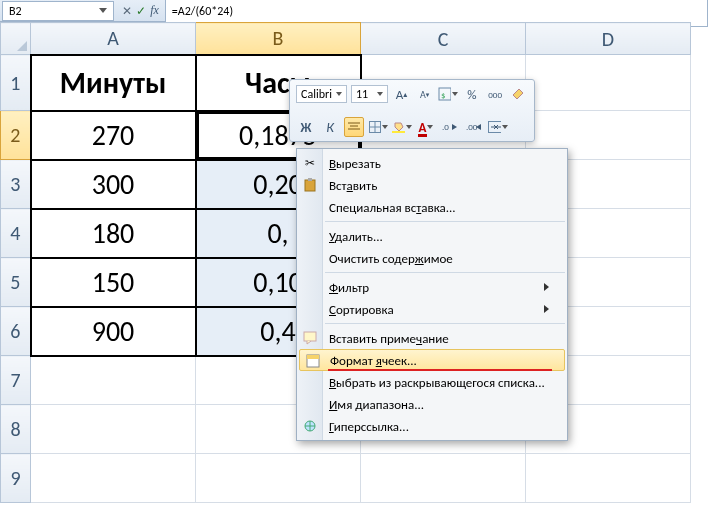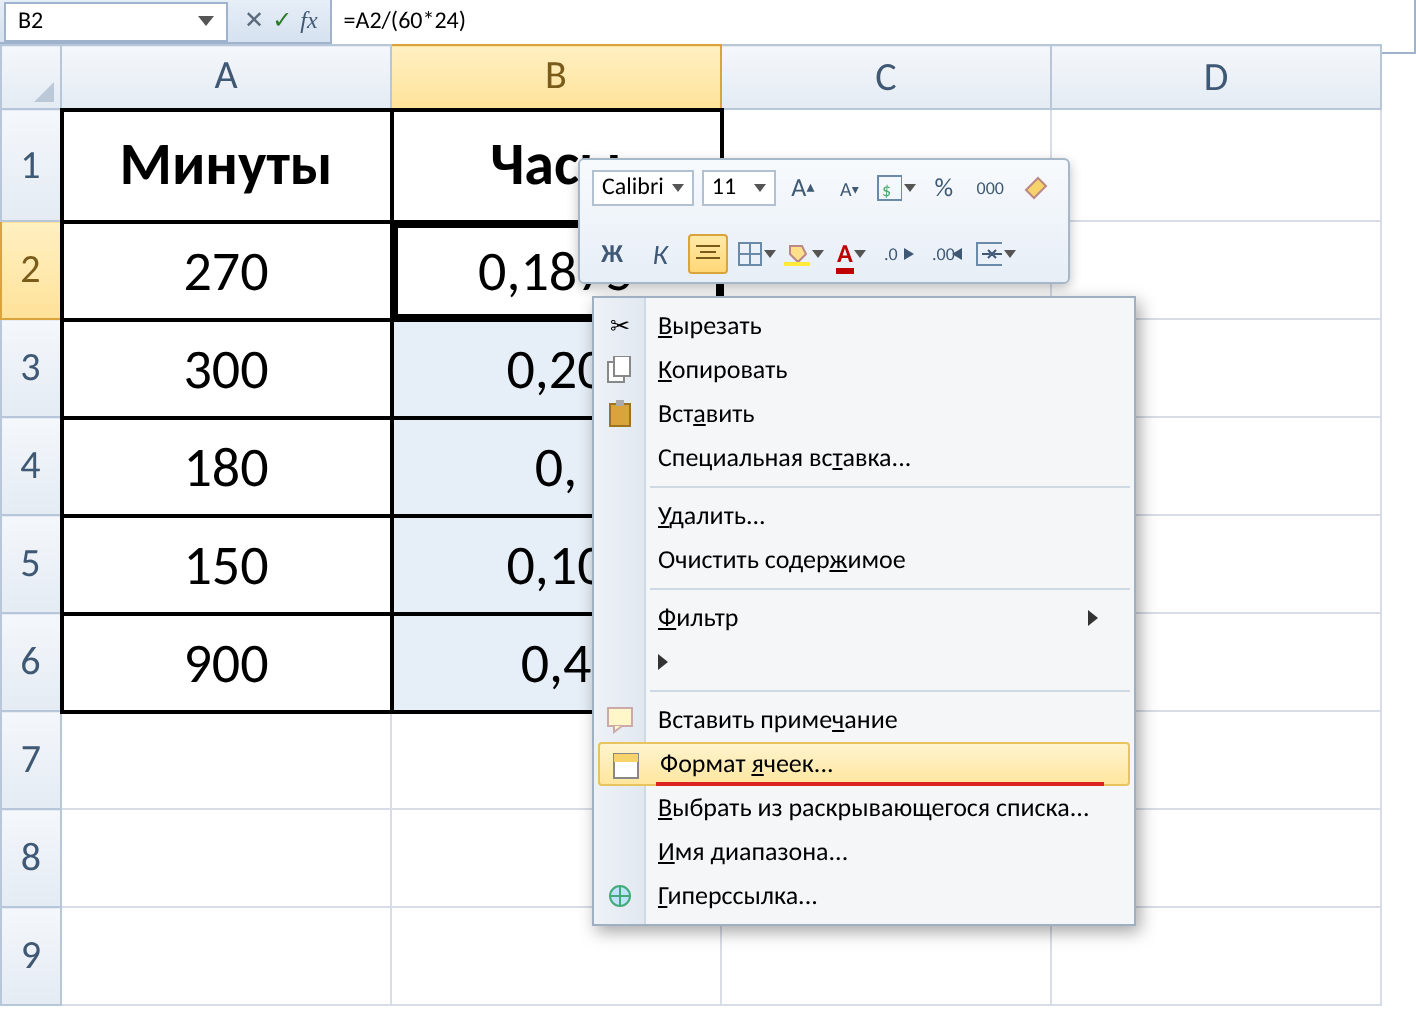--- a/index.html
+++ b/index.html
@@ -258,29 +258,20 @@
 <div class="ctx">
   <div class="gutter"></div>
 
   <div class="ctx-item">
     <span class="ctx-ico">✂</span>
     <span class="lbl"><u>В</u><span>ырезать</span></span>
   </div>
   <div class="ctx-item">
     <span class="ctx-ico">
         <svg width="14" height="14">
-          <rect x="1" y="3" width="8" height="10" fill="#fff" stroke="#888"></rect>
-          <rect x="4" y="0" width="8" height="10" fill="#fff" stroke="#888"></rect>
-        </svg>
-      </span>
-    <span class="lbl"><u>К</u><span>опировать</span></span>
-  </div>
-  <div class="ctx-item">
-    <span class="ctx-ico">
-        <svg width="14" height="14">
           <rect x="2" y="2" width="10" height="11" fill="#d9a43b" stroke="#9a7420"></rect>
           <rect x="5" y="0" width="4" height="3" fill="#aaa"></rect>
         </svg>
       </span>
     <span class="lbl">Вст<u>а</u>вить</span>
   </div>
   <div class="ctx-item">
     <span class="lbl">Специальная вс<u>т</u>авка...</span>
   </div>
   <div class="ctx-sep"></div>
@@ -289,20 +280,21 @@
   </div>
   <div class="ctx-item">
     <span class="lbl">Очистить содер<u>ж</u>имое</span>
   </div>
   <div class="ctx-sep"></div>
   <div class="ctx-item">
     <span class="lbl"><u>Ф</u>ильтр</span>
     <span class="arrow"></span>
   </div>
   <div class="ctx-item">
+    <span class="lbl"><u>С</u>ортировка</span>
     <span class="arrow"></span>
   </div>
   <div class="ctx-sep"></div>
   <div class="ctx-item">
     <span class="ctx-ico">
         <svg width="14" height="14">
           <rect x="1" y="1" width="12" height="9" fill="#fff7c9" stroke="#caa"></rect>
           <path d="M4 10 L4 13 L8 10" fill="#fff7c9" stroke="#caa"></path>
         </svg>
       </span>

